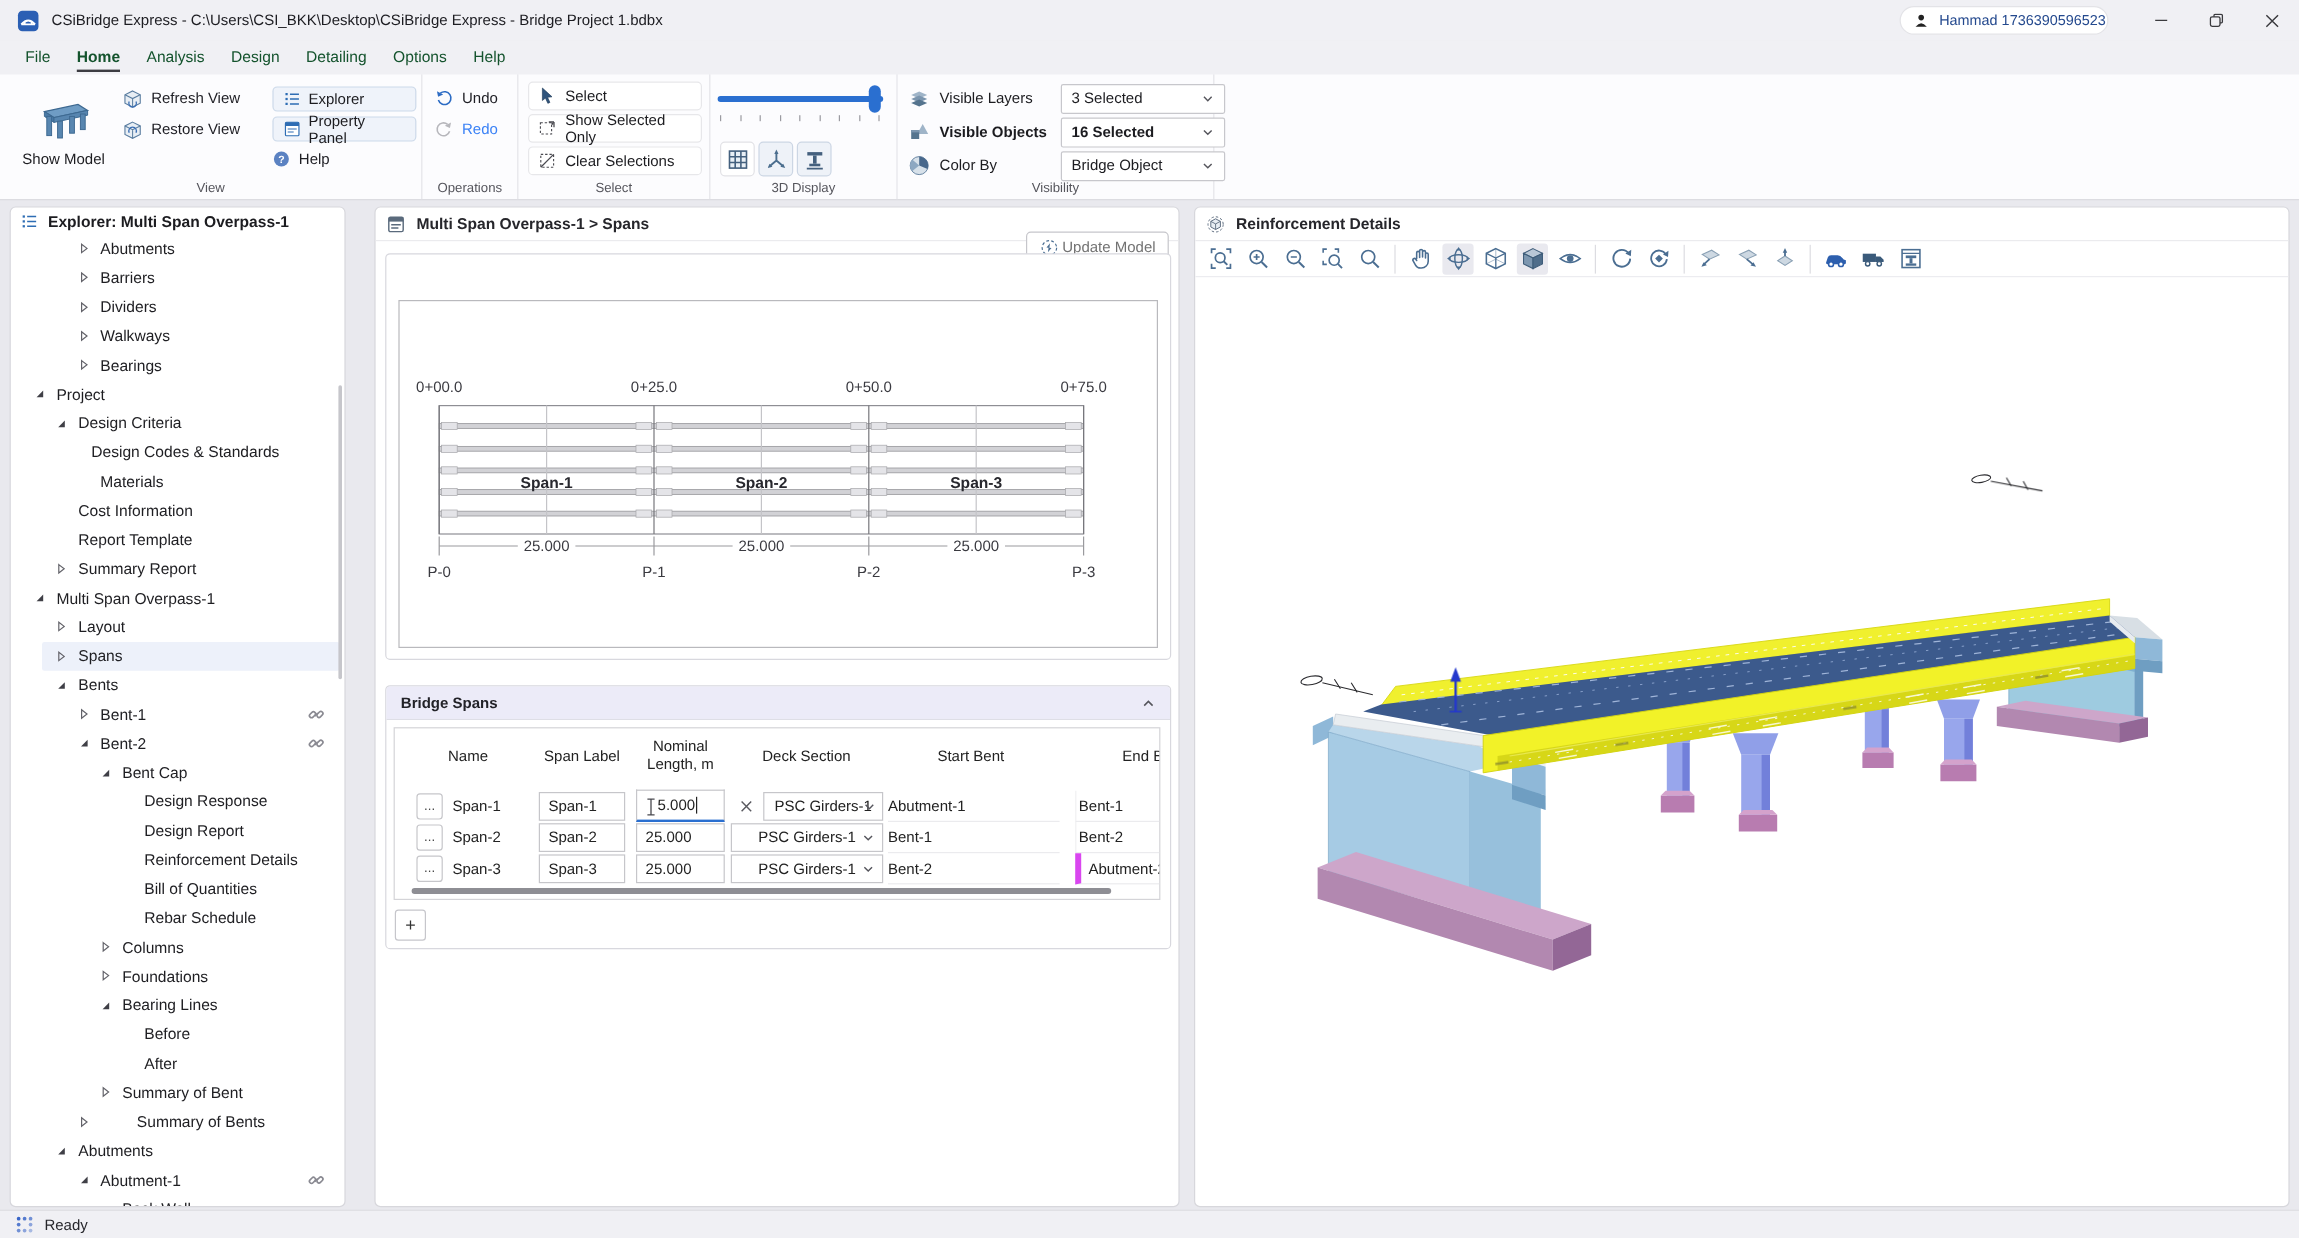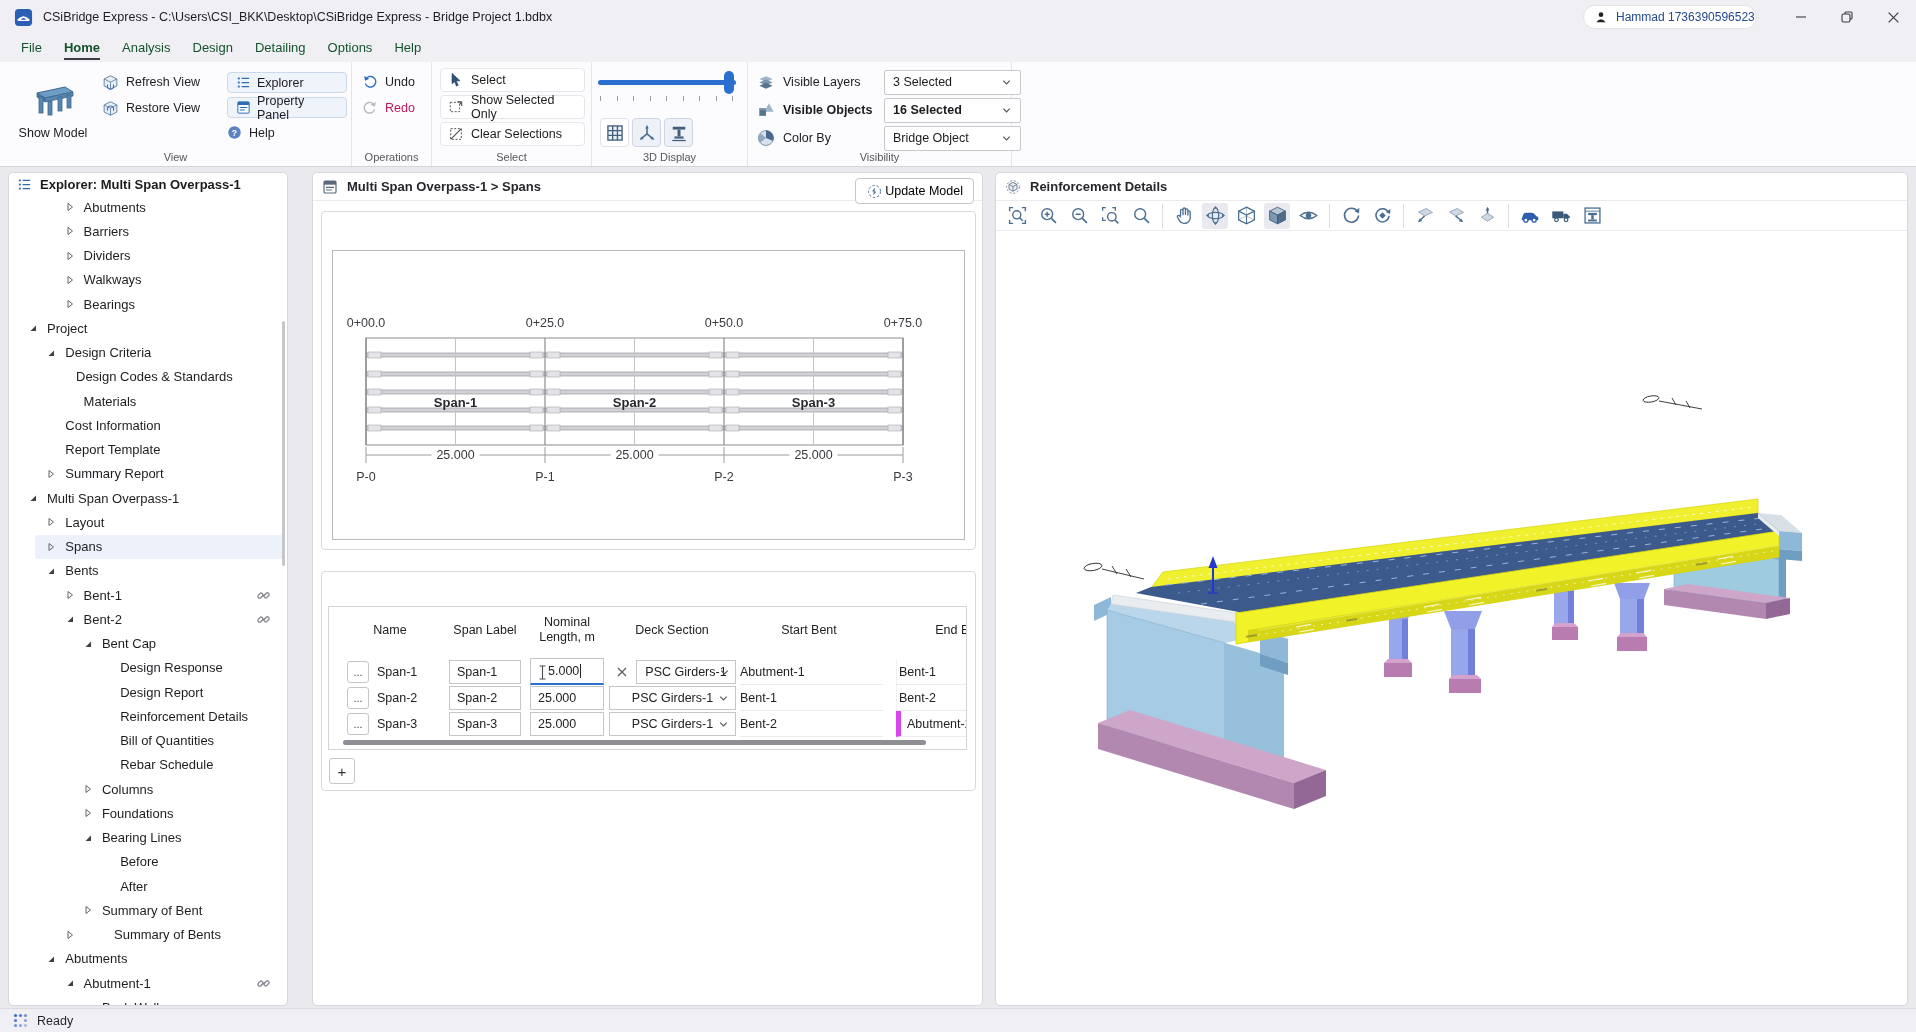--- a/index.html
+++ b/index.html
@@ -39,21 +39,21 @@
 
 #explorer-header{position:absolute;left:0;top:0;right:0;height:22px;display:flex;align-items:center;gap:8px;padding-left:8px;font-weight:bold;font-size:13px}
 #tree{position:absolute;left:0;top:22px;right:0;bottom:0;overflow:hidden}
 .trow{height:24.25px;display:flex;align-items:center;position:relative;font-size:13px;color:#1e1e22}
 .trow.selected{background:#edf1fa;border-radius:2px;margin:0 4px 0 26px}
 .tarrow{position:absolute;top:7px}
 .tlink{position:absolute;right:16px;top:5px}
 #tree-scrollbar{position:absolute;right:2px;top:148px;width:3px;height:245px;background:#c6c6cb;border-radius:2px}
 
 .mid-header{position:absolute;left:0;top:0;right:0;height:28px;border-bottom:1px solid #ebebee;display:flex;align-items:center;gap:9px;padding-left:9px;font-size:13px;font-weight:bold;color:#26262b}
-#update-btn{position:absolute;right:8px;top:5px;height:26px;border:1px solid #c6c6cb;border-radius:4px;background:#fff;display:flex;align-items:center;gap:2px;padding:0 10px;font-size:12.5px;font-weight:normal;color:#000000}
+#update-btn{position:absolute;right:8px;top:20px;height:26px;border:1px solid #c6c6cb;border-radius:4px;background:#fff;display:flex;align-items:center;gap:2px;padding:0 10px;font-size:12.5px;font-weight:normal;color:#737373}
 .card{position:absolute;left:8px;width:655px;border:1px solid #d8d8de;border-radius:4px;background:#fff}
 .card-header{height:28px;background:#ecebf8;display:flex;align-items:center;justify-content:space-between;padding:0 12px;font-weight:bold;font-size:12.5px;color:#222228;border-bottom:1px solid #dedee6;border-radius:3px 3px 0 0}
 #keyplan-card{top:38px;height:339px}
 #keyplan-box{position:absolute;left:10px;top:38px;width:633px;height:290px;border:1px solid #b9b9bd}
 #spans-card{top:398px;height:220px}
 #grid-box{position:absolute;left:6px;top:34px;width:639px;height:144px;border:1px solid #d4d4d8;overflow:hidden}
 .gh{position:absolute;font-size:12.5px;color:#222;text-align:center;white-space:pre-line;line-height:15px}
 .gcell{position:absolute;font-size:12.5px;color:#222;display:flex;align-items:center}
 .gbox{position:absolute;border:1px solid #c6c6ca;background:#fff;display:flex;align-items:center;font-size:12.5px;color:#222}
 .dots-btn{position:absolute;width:22px;height:22px;border:1px solid #c6c6ca;border-radius:3px;background:#fff;color:#444;font-size:11px;display:flex;align-items:center;justify-content:center}
@@ -194,21 +194,21 @@
     <div id="ops-rows">
         <div class="rrow" style="left: 10px; top: 8px; height: 24px;">
           <span>
             <svg width="16" height="16" viewBox="0 0 24 24">
               <path d="M7.5 5.5 A8 8 0 1 1 5 14" stroke="#2d6cc4" stroke-width="2" fill="none"></path>
               <polygon points="3.2,3 4.6,10 11,7.2" fill="#2d6cc4"></polygon>
             </svg>
           </span>
           <span>Undo</span>
         </div>
-        <div class="rrow" style="left: 10px; top: 34px; height: 24px; color: #be185d;">
+        <div class="rrow" style="left: 10px; top: 34px; height: 24px; color: #3b82f6;">
           <span>
             <svg width="16" height="16" viewBox="0 0 24 24">
               <path d="M16.5 5.5 A8 8 0 1 0 19 14" stroke="#b7b7bc" stroke-width="2" fill="none"></path>
               <polygon points="20.8,3 19.4,10 13,7.2" fill="#b7b7bc"></polygon>
             </svg>
           </span>
           <span>Redo</span>
         </div>
       </div>
     <div class="rgroup-label">Operations</div>
@@ -689,20 +689,28 @@
           <rect x="456.5" y="196" width="48" height="15" fill="#fff"></rect>
           <text x="480.5" y="208" font-size="12.5" fill="#3a3a40" text-anchor="middle">25.000</text>
           <text x="33" y="230" font-size="12.5" fill="#3a3a40" text-anchor="middle">P-0</text>
           <text x="212" y="230" font-size="12.5" fill="#3a3a40" text-anchor="middle">P-1</text>
           <text x="391" y="230" font-size="12.5" fill="#3a3a40" text-anchor="middle">P-2</text>
           <text x="570" y="230" font-size="12.5" fill="#3a3a40" text-anchor="middle">P-3</text>
         </svg>
       </div>
   </div>
   <div class="card" id="spans-card">
+    <div class="card-header">
+      <span>Bridge Spans</span>
+      <span class="chev-up">
+          <svg width="12" height="12" viewBox="0 0 12 12">
+            <path d="M2.5 8 L6 4.5 L9.5 8" stroke="#55555c" stroke-width="1.3" fill="none"></path>
+          </svg>
+        </span>
+    </div>
     <div id="grid-box">
         <div class="gh" style="left:1px;top:16px;width:120px">Name</div>
         <div class="gh" style="left:96px;top:16px;width:120px">Span Label</div>
         <div class="gh" style="left:178px;top:8px;width:120px">Nominal
 Length, m</div>
         <div class="gh" style="left:283px;top:16px;width:120px">Deck Section</div>
         <div class="gh" style="left:420px;top:16px;width:120px">Start Bent</div>
         <div class="gh" style="left:572px;top:16px;width:120px">End Bent</div>
         <div class="dots-btn" style="left:18px;top:54px">...</div>
         <div class="gcell" style="left:48px;top:52px;height:26px">Span-1</div>

